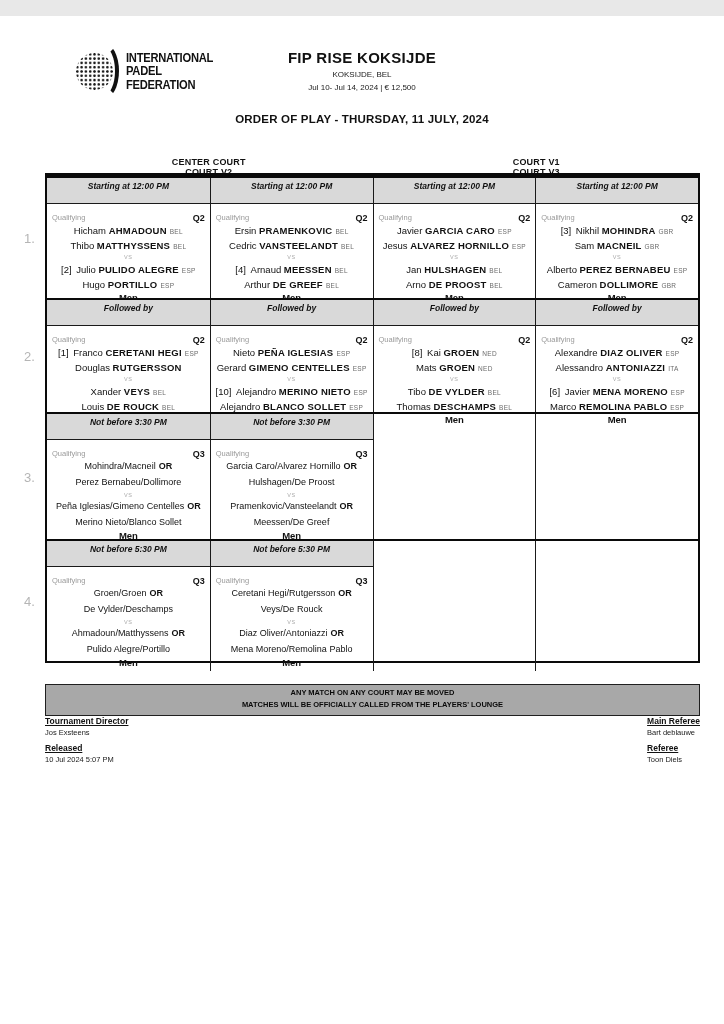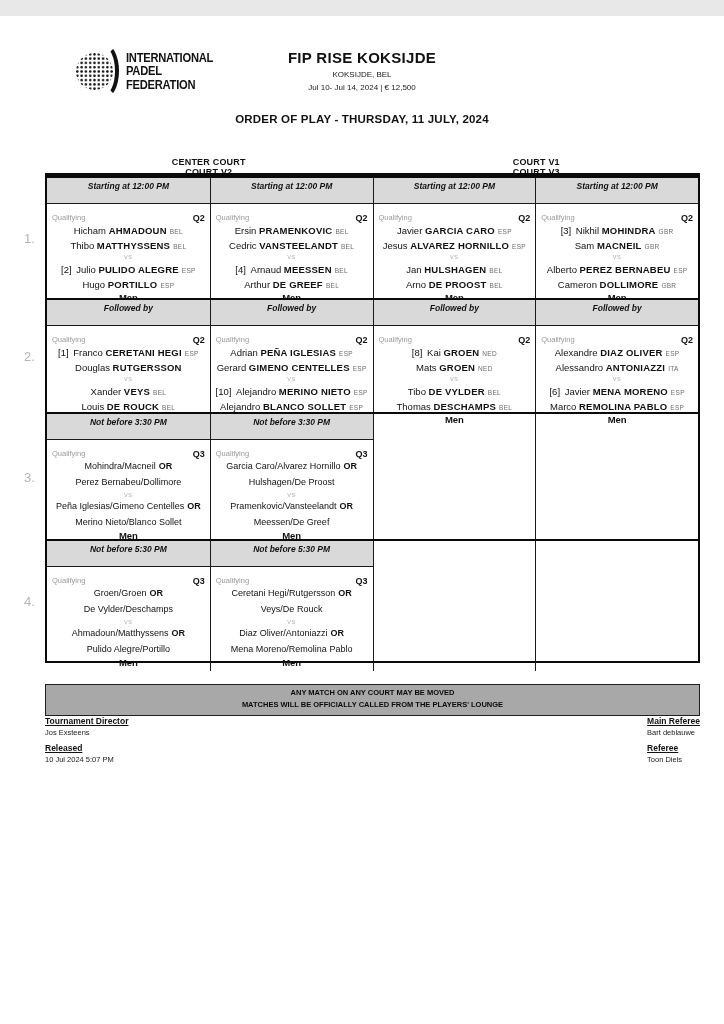--- a/index.html
+++ b/index.html
@@ -209,21 +209,21 @@
           </div>
         </div>
         <div class="cell">
           <div class="band">Followed by</div>
           <div class="content">
             <div class="cell-head">
               <span class="phase">Qualifying</span>
               <span class="round">Q2</span>
             </div>
             <div class="mid">
-              <div class="player-line"><span class="first">Adrian </span><span class="last-name">PEÑA IGLESIAS</span><span class="nat">ESP</span></div>
+              <div class="player-line"><span class="first">Nieto </span><span class="last-name">PEÑA IGLESIAS</span><span class="nat">ESP</span></div>
               <div class="player-line"><span class="first">Gerard </span><span class="last-name">GIMENO CENTELLES</span><span class="nat">ESP</span></div>
               <div class="vs">VS</div>
               <div class="player-line"><span class="seed">[10] </span><span class="first">Alejandro </span><span class="last-name">MERINO NIETO</span><span class="nat">ESP</span></div>
               <div class="player-line"><span class="first">Alejandro </span><span class="last-name">BLANCO SOLLET</span><span class="nat">ESP</span></div>
             </div>
             <div class="foot"><span class="gender">Men</span></div>
           </div>
         </div>
         <div class="cell">
           <div class="band">Followed by</div>

